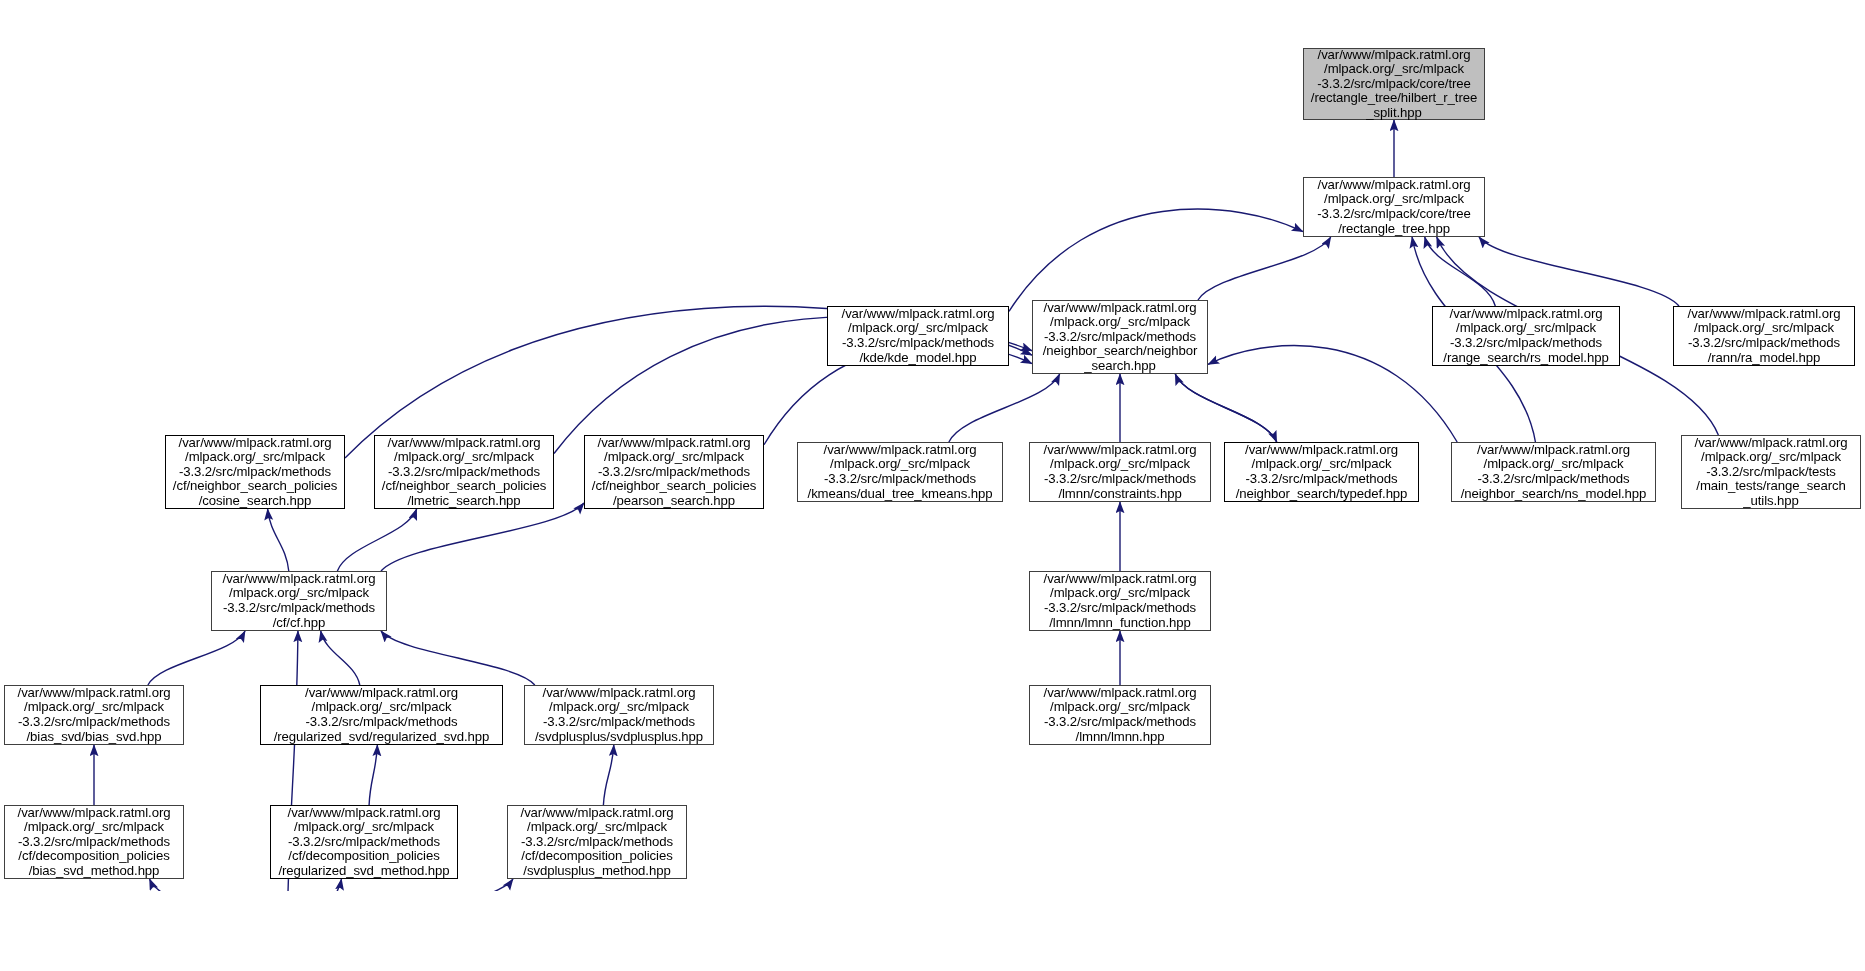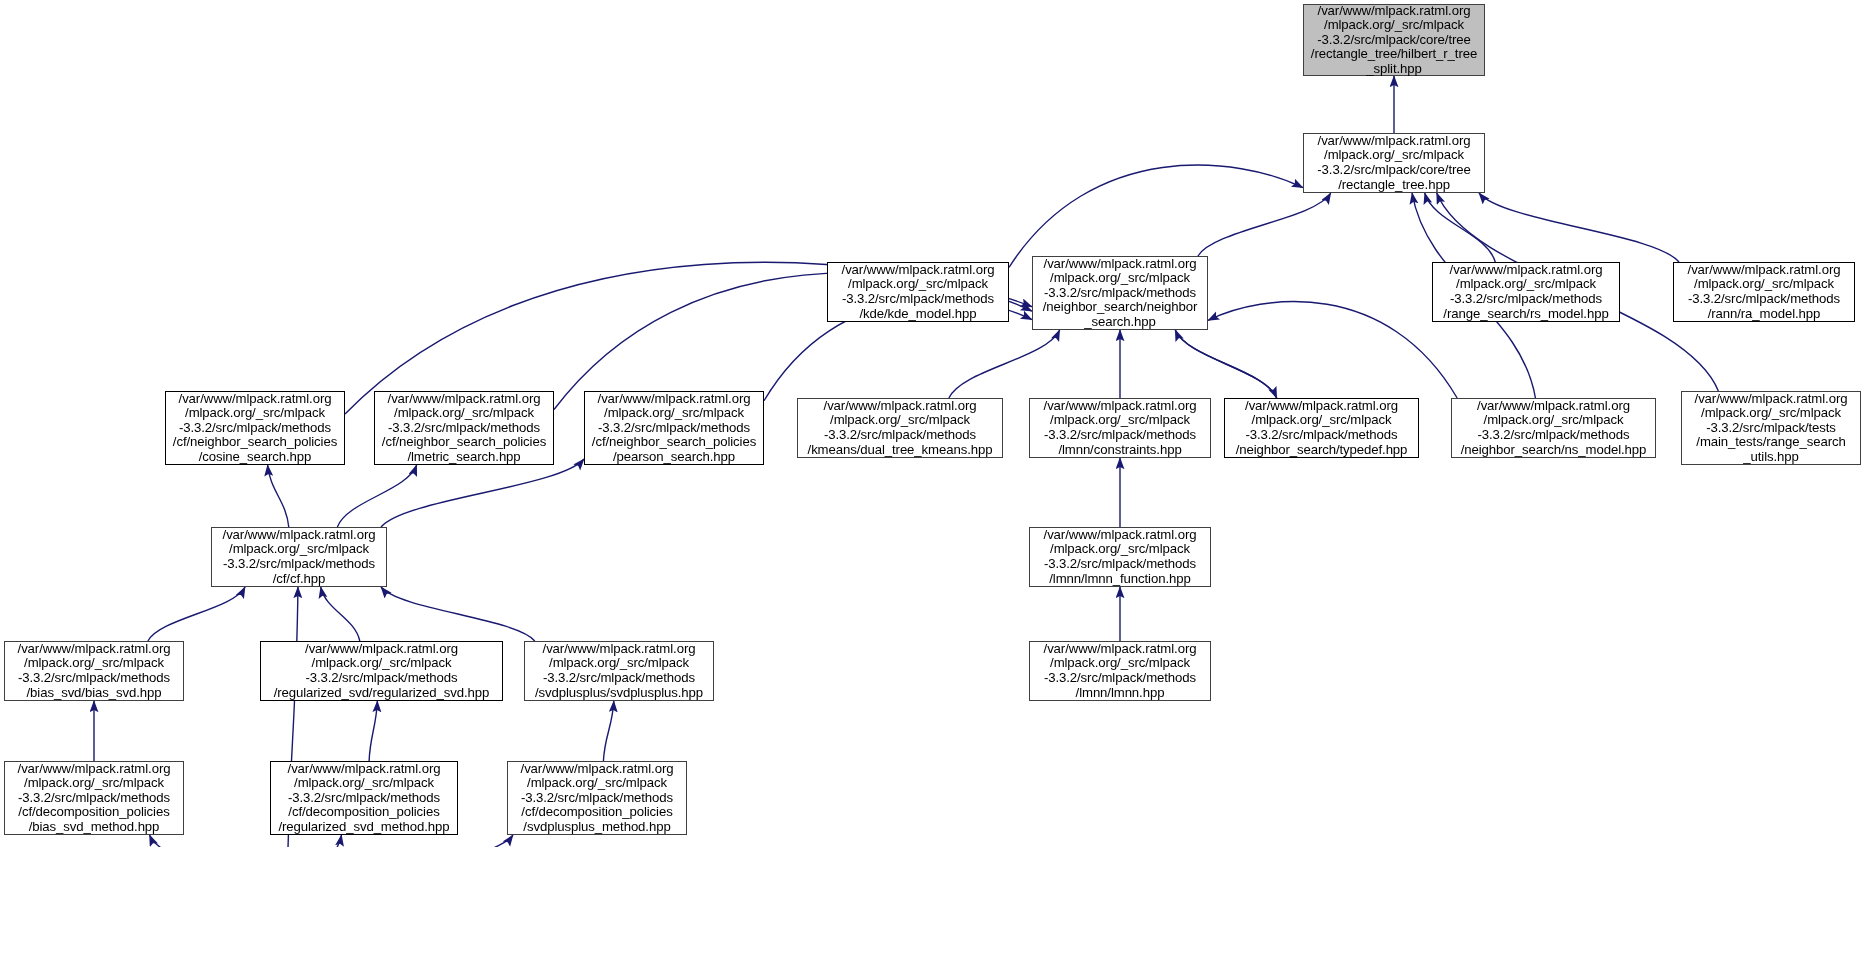--- a/index.html
+++ b/index.html
@@ -8,20 +8,21 @@
     padding: 0;
     background: #ffffff;
   }
   #graph {
     position: relative;
     width: 1865px;
     height: 847px;
     background: #ffffff;
     font-family: "Liberation Sans", sans-serif;
     overflow: hidden;
+    margin-top: 44px;
   }
   #edges {
     position: absolute;
     left: 0;
     top: 0;
     width: 1865px;
     height: 971px;
     pointer-events: none;
   }
   .node {

